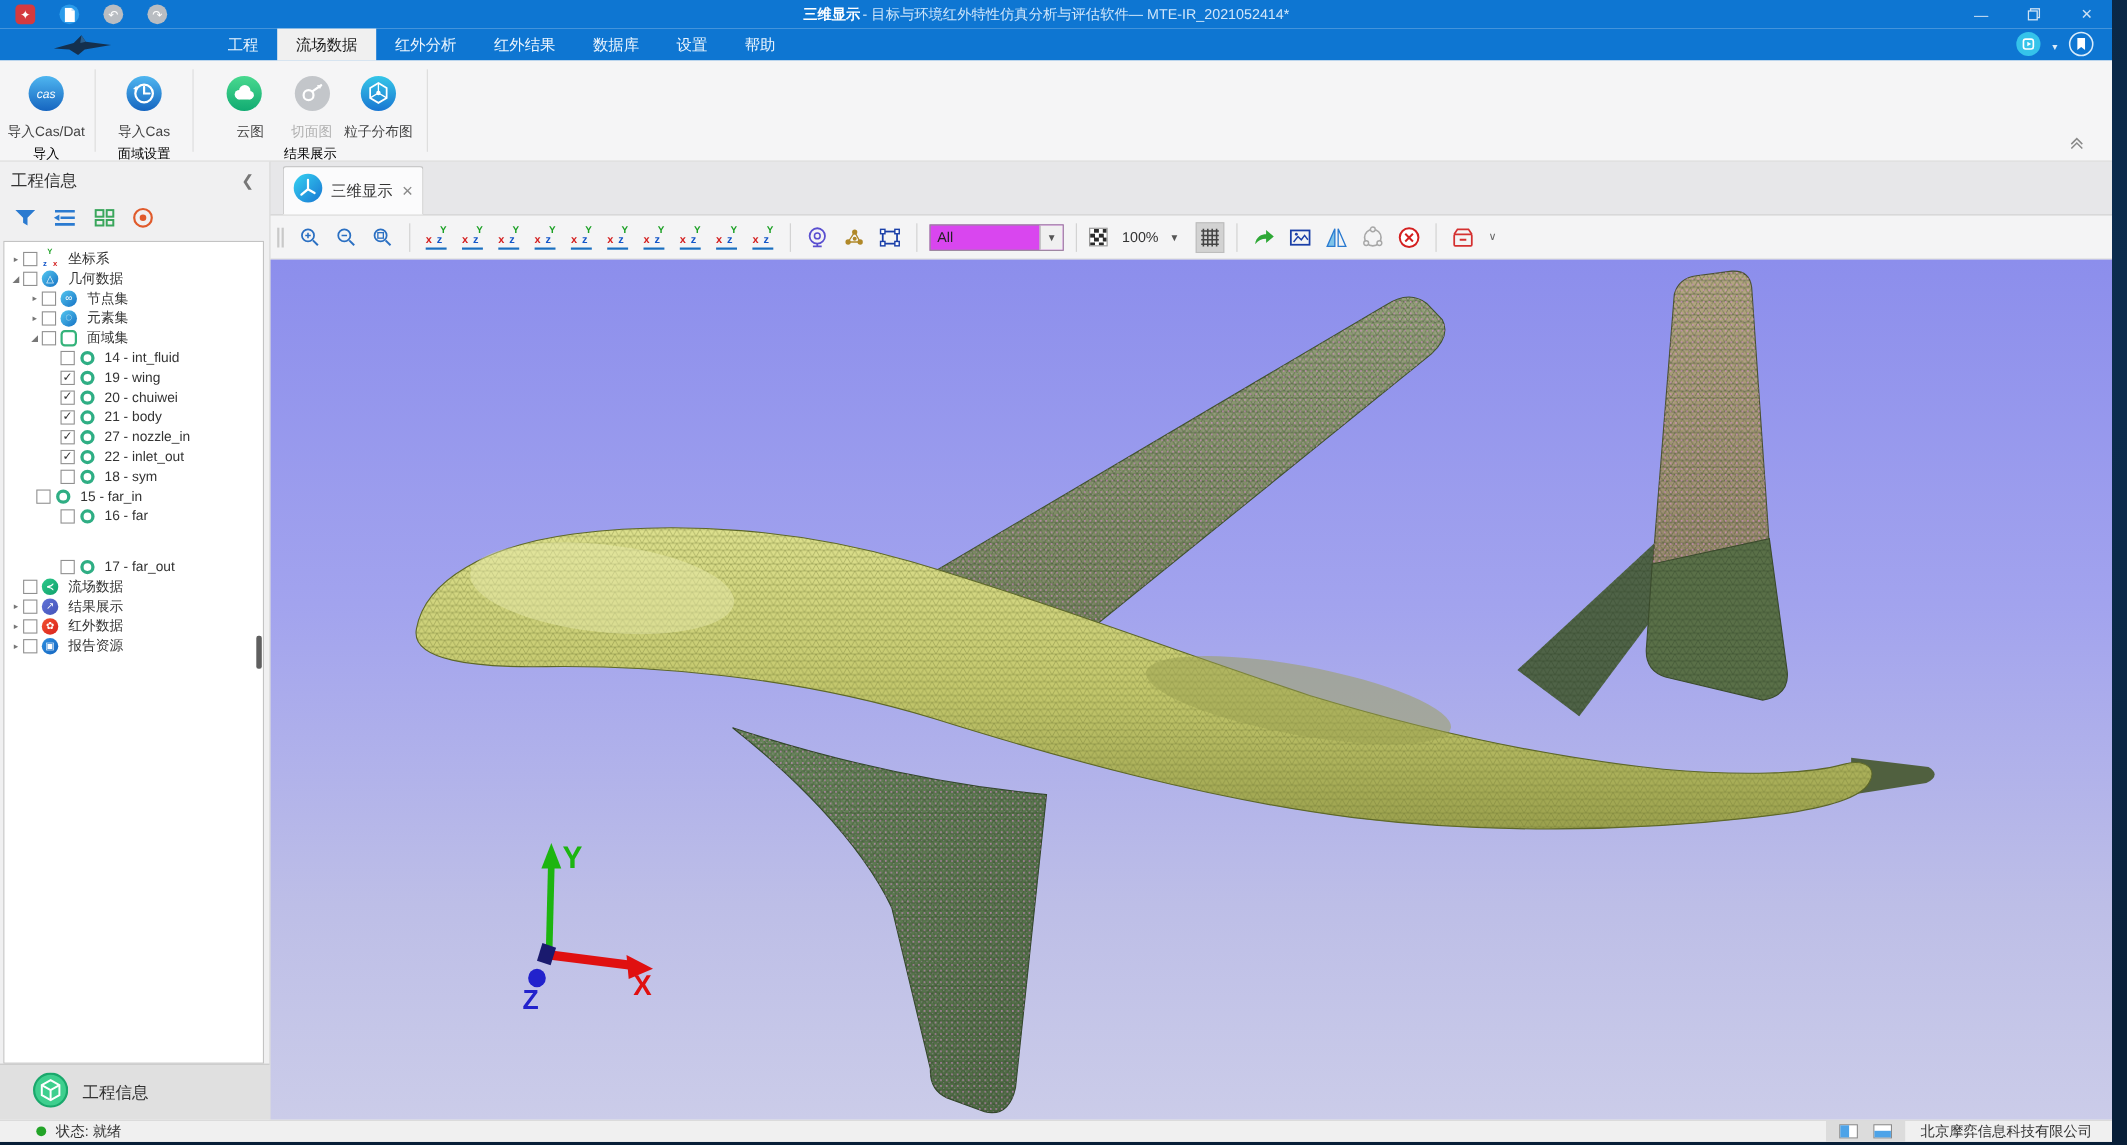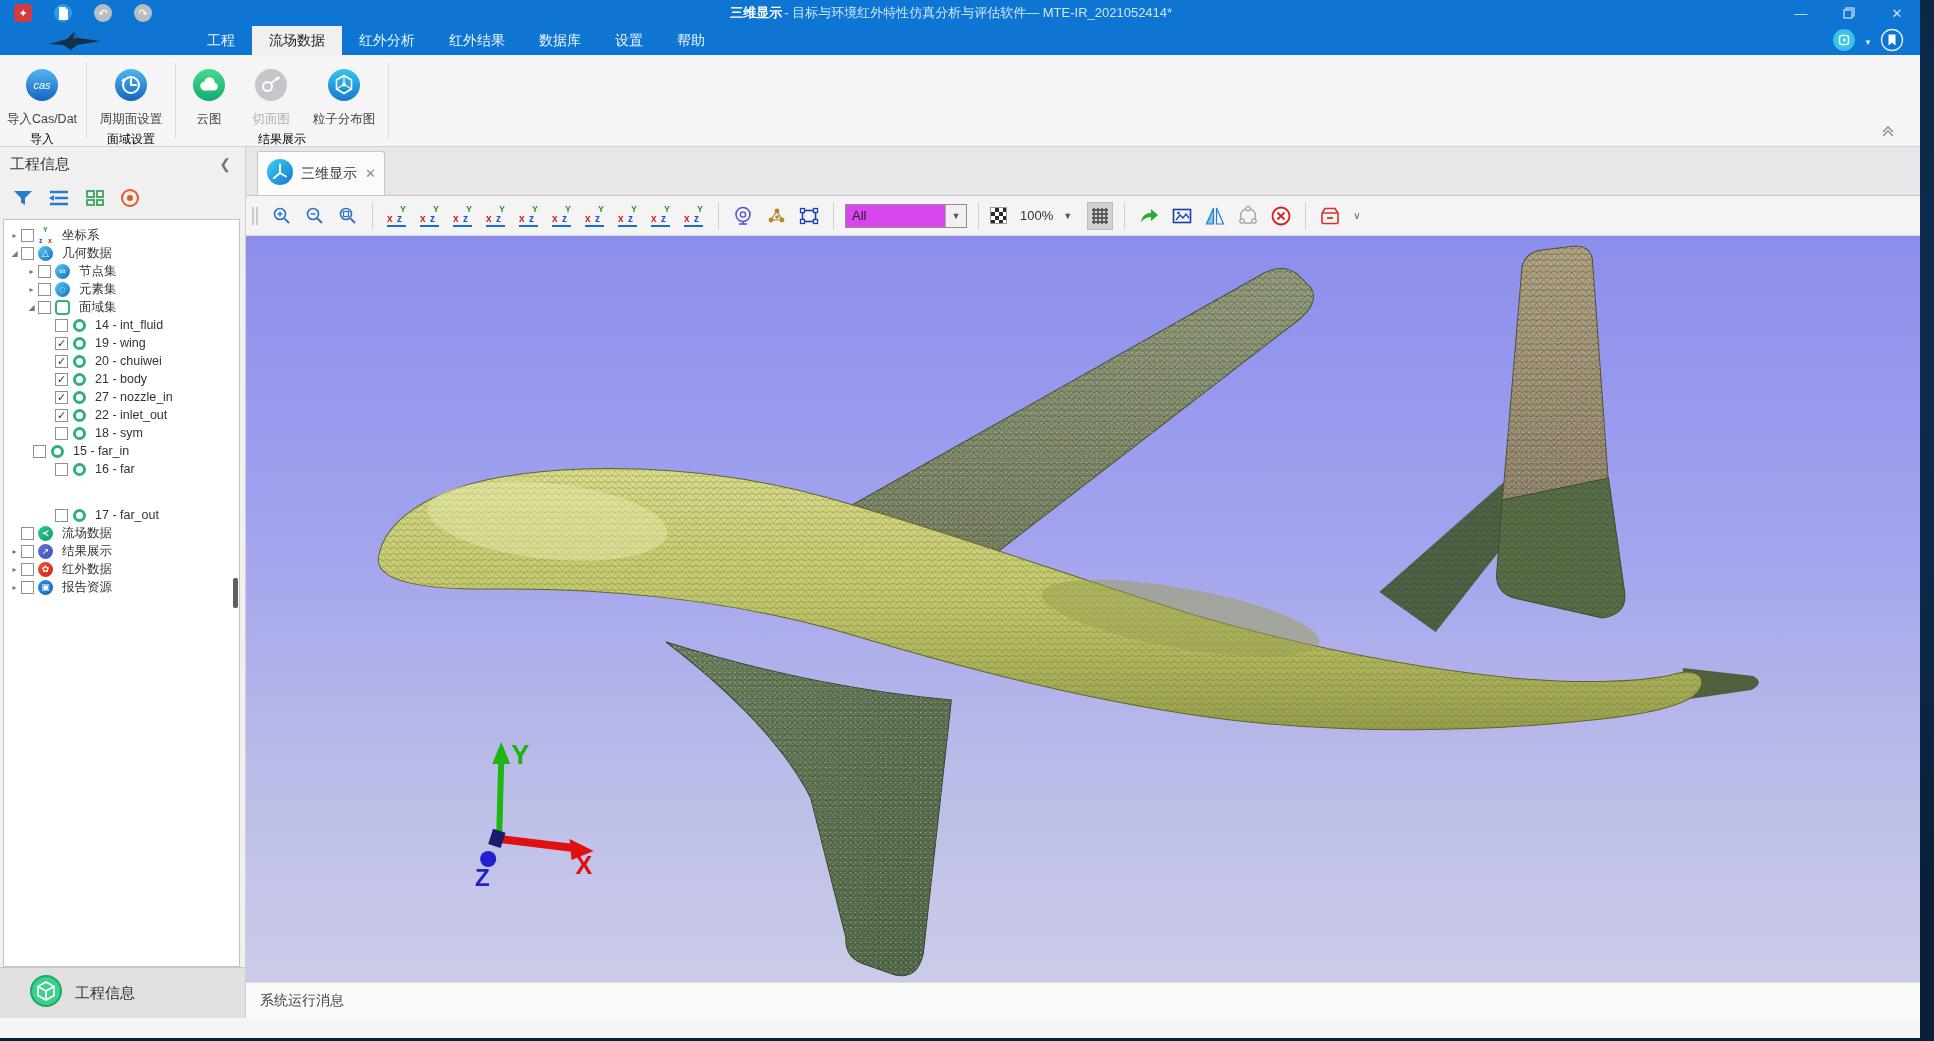--- a/index.html
+++ b/index.html
@@ -27,21 +27,21 @@
   .mb-tabs { display:flex; align-items:stretch; margin-left:40px; }
   .mtab { padding:0 17px; display:flex; align-items:center; color:#eaf4fd; font-size:14px; cursor:default; }
   .mtab.active { background:#f0f0f0; color:#222; }
   .mb-right { position:absolute; right:16px; top:2px; display:flex; align-items:center; gap:8px; }
 
   
   .ribbon { position:absolute; left:0; top:55px; width:100%; height:92px; background:#f5f5f6; border-bottom:1px solid #d4d4d4; display:flex; }
   .rb-group { display:flex; flex-direction:column; align-items:center; padding-top:10px; }
   .rb-buttons { display:flex; flex:1; }
   .rb-btn { width:84px; display:flex; flex-direction:column; align-items:center; gap:4px; padding-top:2px; }
-  .rb-btn.narrow { width:62px; }
+  .rb-btn.narrow { width:62px;align-items:flex-end; }
   .rb-label { font-size:12.5px; color:#444; white-space:nowrap; }
   .rb-btn.disabled .rb-label { color:#b0b0b0; }
   .rb-caption { font-size:12px; color:#000000; padding:3px 0 5px; }
   .rb-sep { width:1px; background:#dcdcdc; margin:8px 2px; }
   .ribbon-collapse { position:absolute; right:24px; bottom:4px; color:#888; }
 
   
   .main { position:absolute; left:0; top:147px; width:100%; height:871px; display:flex; }
 
   
@@ -210,21 +210,21 @@
       <div class="rb-buttons">
         <div class="rb-btn">
           <span>
             <svg width="36" height="36" viewBox="0 0 36 36">
                   <circle cx="18" cy="18" r="16" fill="url(#gBlue)"></circle>
             <circle cx="18" cy="18" r="8" fill="none" stroke="#fff" stroke-width="2"></circle>
             <path d="M18,12 v6 h5" fill="none" stroke="#fff" stroke-width="2" stroke-linecap="round"></path>
             <path d="M8,14 l3,-3 l1,4" fill="#fff"></path>
                 </svg>
           </span>
-          <span class="rb-label">周期面设置</span>
+          <span class="rb-label">导入Cas</span>
         </div>
       </div>
       <div class="rb-caption">面域设置</div>
     </div>
     <div class="rb-sep"></div>
 
     <div class="rb-group">
       <div class="rb-buttons">
         <div class="rb-btn narrow">
           <span>
@@ -734,21 +734,27 @@
             <line x1="0" y1="3" x2="74" y2="12" stroke="#e01010" stroke-width="8"></line>
             <polygon points="94,15 70,3 72,24" fill="#e01010"></polygon>
             <text x="76" y="38" fill="#e01010" font-size="25" font-weight="bold">X</text>
             <rect x="-8" y="-5" width="13" height="16" fill="#1a1a6e" transform="rotate(18)"></rect>
             <circle cx="-11" cy="23" r="8" fill="#2222cc"></circle>
             <text x="-24" y="50" fill="#2222cc" font-size="24" font-weight="bold">Z</text>
           </g>
         </svg>
       </div>
 
-      <div class="msg-panel">
-        <span class="msg-title">系统运行消息</span>
-      </div>
     </div>
   </div>
 
+  <div class="statusbar">
+    <span class="st-dot"></span>
+    <span class="st-text">状态: 就绪</span>
+    <span class="st-icons">
+      <span class="lay-ic left"></span>
+      <span class="lay-ic bottom"></span>
+    </span>
+    <span class="st-company">北京摩弈信息科技有限公司</span>
+  </div>
 
 </div>
 </div>
 
 </body></html>

